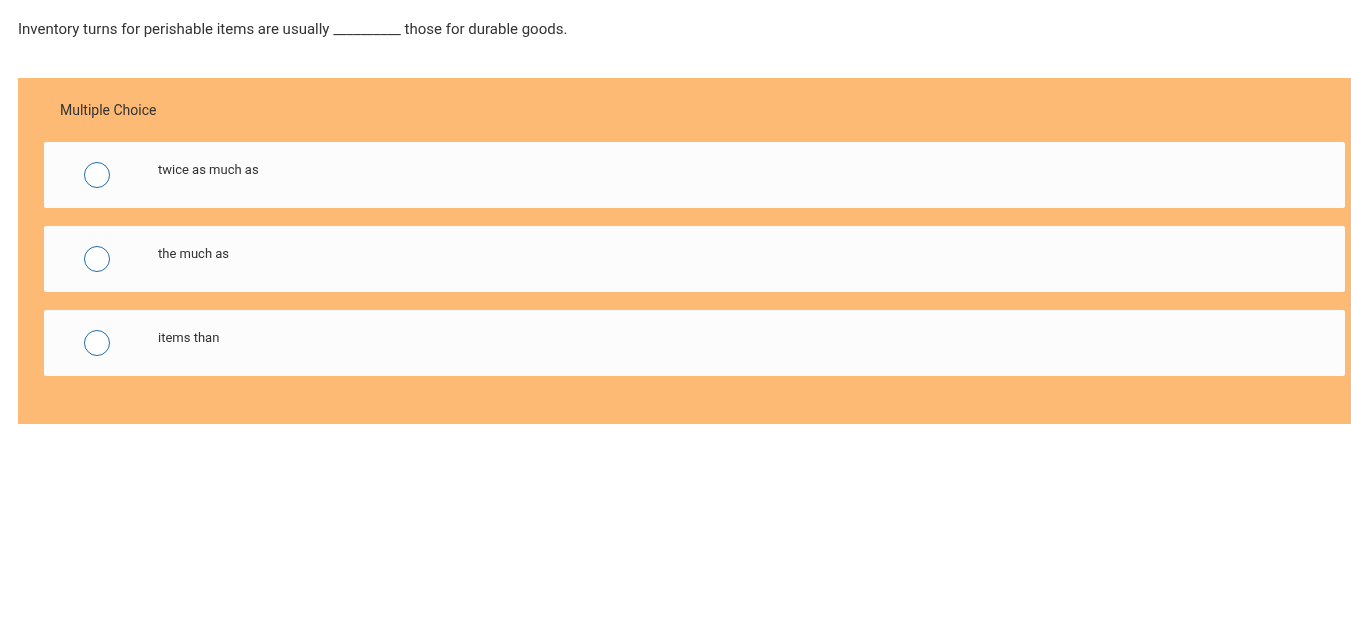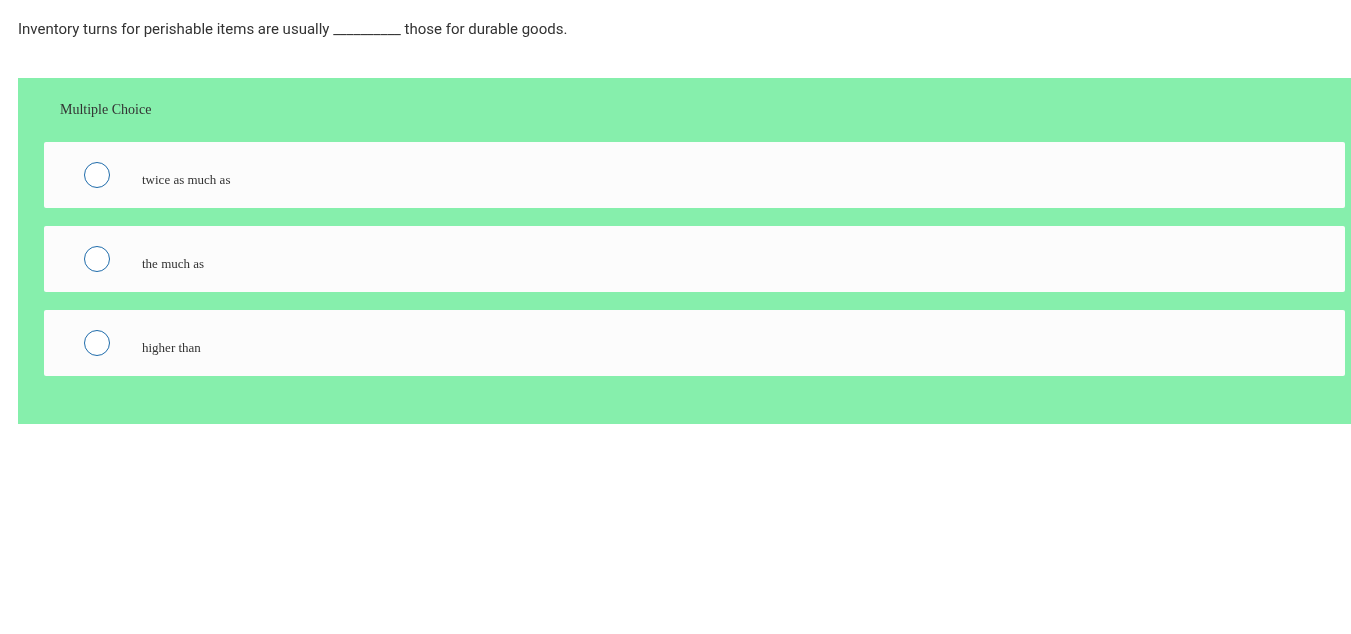--- a/index.html
+++ b/index.html
@@ -14,37 +14,37 @@
       width: 1351px;
       padding: 0;
     }
     .question-text {
       font-size: 15px;
       color: #333333;
       padding: 20px 7px 0 18px;
       margin-bottom: 40px;
     }
     .quiz-container {
-      background: #86efac;
+      background: #fdba74;
       margin-left: 18px;
       padding-bottom: 30px;
-      font-family: Liberation Serif, serif;
     }
     .quiz-header {
       font-size: 14px;
       color: #333333;
       padding: 24px 0 24px 42px;
     }
     .option-row {
       background: #fcfcfc;
       margin: 0 6px 18px 26px;
       padding: 20px 0 20px 40px;
       display: flex;
-      align-items: flex-end;
+      align-items: flex-start;
       border-radius: 2px;
+      gap: 16px;
     }
     .radio-circle {
       width: 26px;
       height: 26px;
       border: 1.5px solid #1f6cab;
       border-radius: 50%;
       background: #ffffff;
       flex-shrink: 0;
       cursor: pointer;
     }
@@ -68,15 +68,15 @@
   </div>
 
   <div class="option-row">
     <div class="radio-circle"></div>
     <span class="option-label">the much as</span>
   </div>
 
 
   <div class="option-row">
     <div class="radio-circle"></div>
-    <span class="option-label">higher than</span>
+    <span class="option-label">items than</span>
   </div>
 </div>
 
 </body></html>

